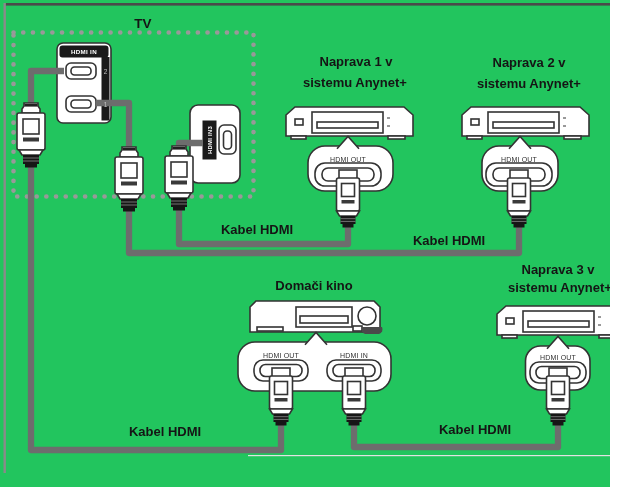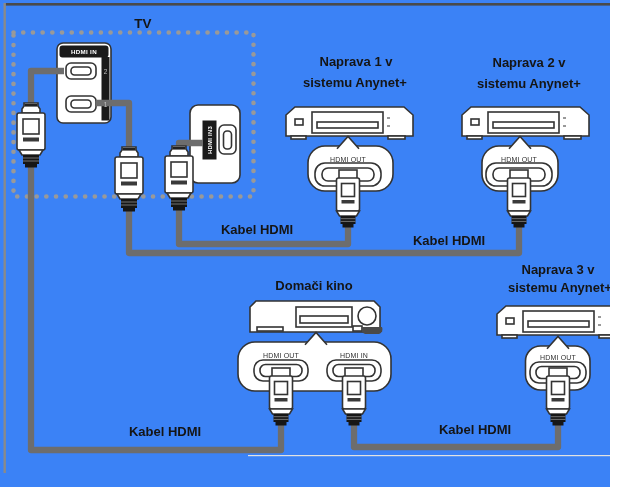--- a/index.html
+++ b/index.html
@@ -1,19 +1,19 @@
 <!DOCTYPE html>
 <html><head>
 <meta charset="utf-8">
 <style>
   html,body{margin:0;padding:0;background:#ffffff;}
   .stage{
     position:relative;
     width:610px;height:487px;
-    background:#3b82f6;
+    background:#22c55e;
     font-family:"Liberation Sans", sans-serif;
     overflow:hidden;
   }
   svg{display:block;}
   .ln{fill:#ffffff;stroke:#333333;stroke-width:1.6;}
   .cable{fill:none;stroke:#6d6d6d;stroke-width:6.3;stroke-linejoin:round;stroke-linecap:butt;}
   text{fill:#151515;}
   .lbl{font:bold 13px "Liberation Sans", sans-serif;text-anchor:middle;}
   .portlbl{font:7px "Liberation Sans", sans-serif;text-anchor:middle;fill:#2f2f2f;letter-spacing:.2px;}
   .panellbl{font:bold 6.2px "Liberation Sans", sans-serif;text-anchor:middle;fill:#ffffff;letter-spacing:.3px;}

